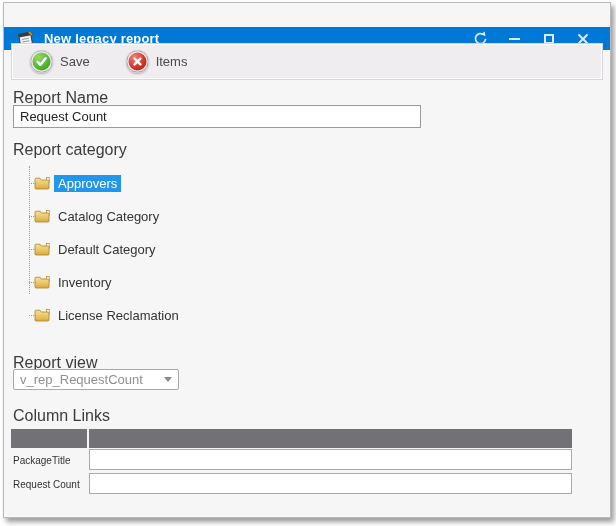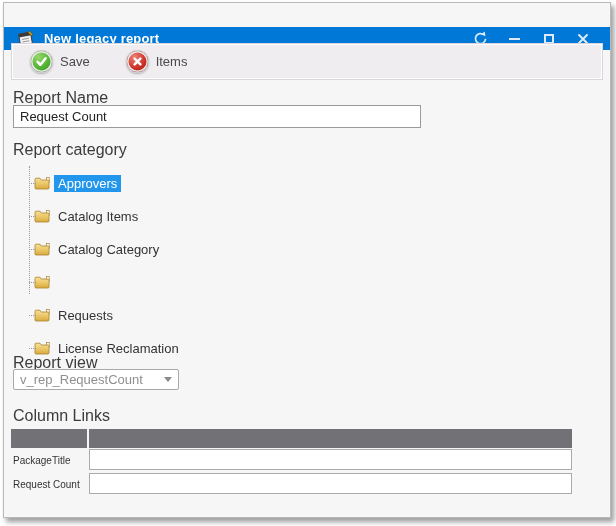--- a/index.html
+++ b/index.html
@@ -192,57 +192,49 @@
     <div class="tree-row selected">
       <span class="folder-icon">
         <svg viewBox="0 0 17 14" width="17" height="14">
           <rect x="12.6" y="1.4" width="2.6" height="5" fill="#ffffff" stroke="#a8842c" stroke-width="0.7"></rect>
           <path d="M1 3.2 Q1 2.2 2 2.2 L6 2.2 L7.3 4 L14 4 Q15 4 15 5 L15 12 Q15 13 14 13 L2 13 Q1 13 1 12 Z" fill="url(#folderGrad)" stroke="#a8842c" stroke-width="0.8"></path>
         </svg>
       </span>
       <span class="tree-label">Approvers</span>
     </div>
 
-    <div class="tree-row">
-      <span class="folder-icon">
-        <svg viewBox="0 0 17 14" width="17" height="14">
-          <rect x="12.6" y="1.4" width="2.6" height="5" fill="#ffffff" stroke="#a8842c" stroke-width="0.7"></rect>
-          <path d="M1 3.2 Q1 2.2 2 2.2 L6 2.2 L7.3 4 L14 4 Q15 4 15 5 L15 12 Q15 13 14 13 L2 13 Q1 13 1 12 Z" fill="url(#folderGrad)" stroke="#a8842c" stroke-width="0.8"></path>
-        </svg>
-      </span>
-      <span class="tree-label">Catalog Items</span>
-    </div>
 
     <div class="tree-row">
       <span class="folder-icon">
         <svg viewBox="0 0 17 14" width="17" height="14">
           <rect x="12.6" y="1.4" width="2.6" height="5" fill="#ffffff" stroke="#a8842c" stroke-width="0.7"></rect>
           <path d="M1 3.2 Q1 2.2 2 2.2 L6 2.2 L7.3 4 L14 4 Q15 4 15 5 L15 12 Q15 13 14 13 L2 13 Q1 13 1 12 Z" fill="url(#folderGrad)" stroke="#a8842c" stroke-width="0.8"></path>
         </svg>
       </span>
       <span class="tree-label">Catalog Category</span>
     </div>
 
     <div class="tree-row">
       <span class="folder-icon">
         <svg viewBox="0 0 17 14" width="17" height="14">
           <rect x="12.6" y="1.4" width="2.6" height="5" fill="#ffffff" stroke="#a8842c" stroke-width="0.7"></rect>
           <path d="M1 3.2 Q1 2.2 2 2.2 L6 2.2 L7.3 4 L14 4 Q15 4 15 5 L15 12 Q15 13 14 13 L2 13 Q1 13 1 12 Z" fill="url(#folderGrad)" stroke="#a8842c" stroke-width="0.8"></path>
         </svg>
       </span>
-    </div>
-
-    <div class="tree-row">
-      <span class="folder-icon">
-        <svg viewBox="0 0 17 14" width="17" height="14">
-          <rect x="12.6" y="1.4" width="2.6" height="5" fill="#ffffff" stroke="#a8842c" stroke-width="0.7"></rect>
-          <path d="M1 3.2 Q1 2.2 2 2.2 L6 2.2 L7.3 4 L14 4 Q15 4 15 5 L15 12 Q15 13 14 13 L2 13 Q1 13 1 12 Z" fill="url(#folderGrad)" stroke="#a8842c" stroke-width="0.8"></path>
-        </svg>
-      </span>
-      <span class="tree-label">Requests</span>
+      <span class="tree-label">Default Category</span>
+    </div>
+
+    <div class="tree-row">
+      <span class="folder-icon">
+        <svg viewBox="0 0 17 14" width="17" height="14">
+          <rect x="12.6" y="1.4" width="2.6" height="5" fill="#ffffff" stroke="#a8842c" stroke-width="0.7"></rect>
+          <path d="M1 3.2 Q1 2.2 2 2.2 L6 2.2 L7.3 4 L14 4 Q15 4 15 5 L15 12 Q15 13 14 13 L2 13 Q1 13 1 12 Z" fill="url(#folderGrad)" stroke="#a8842c" stroke-width="0.8"></path>
+        </svg>
+      </span>
+      <span class="tree-label">Inventory</span>
     </div>
 
     <div class="tree-row">
       <span class="folder-icon">
         <svg viewBox="0 0 17 14" width="17" height="14">
           <rect x="12.6" y="1.4" width="2.6" height="5" fill="#ffffff" stroke="#a8842c" stroke-width="0.7"></rect>
           <path d="M1 3.2 Q1 2.2 2 2.2 L6 2.2 L7.3 4 L14 4 Q15 4 15 5 L15 12 Q15 13 14 13 L2 13 Q1 13 1 12 Z" fill="url(#folderGrad)" stroke="#a8842c" stroke-width="0.8"></path>
         </svg>
       </span>
       <span class="tree-label">License Reclamation</span>

